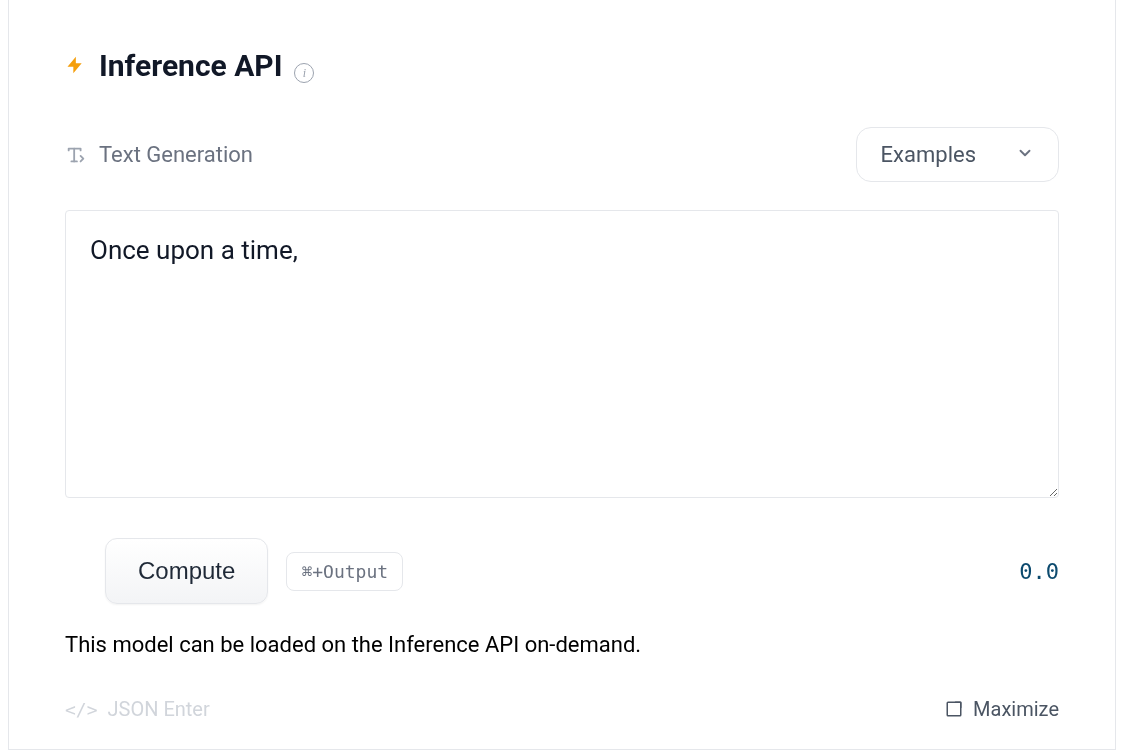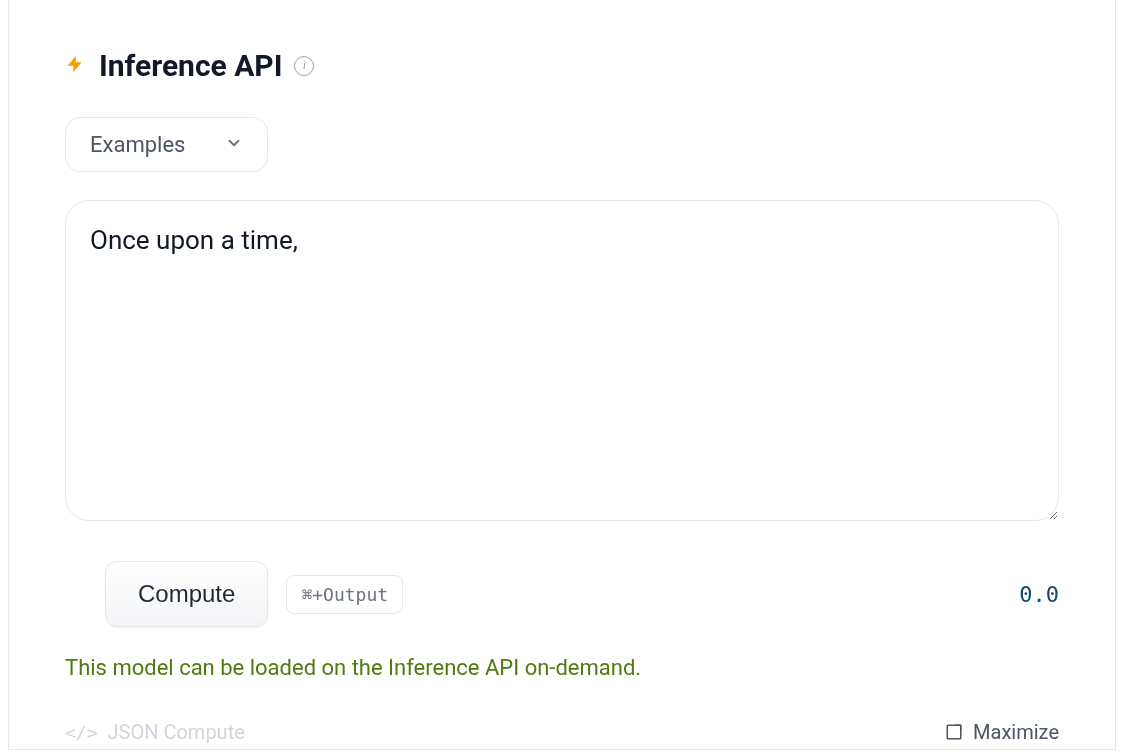--- a/index.html
+++ b/index.html
@@ -17,23 +17,23 @@
     .container {
       border: 1px solid #e5e7eb;
       border-top: none;
       padding: 48px 56px 40px 56px;
       margin: 0 8px;
       height: 750px;
       position: relative;
     }
     .header-row {
       display: flex;
-      align-items: center;
+      align-items: flex-end;
       gap: 14px;
-      margin-bottom: 34px;
+      margin-bottom: 44px;
     }
     .bolt-icon {
       color: #f59e0b;
       font-size: 26px;
       line-height: 1;
     }
     .page-title {
       font-size: 30px;
       font-weight: 700;
       color: #111827;
@@ -80,23 +80,23 @@
       color: #4b5563;
       font-size: 22px;
       cursor: pointer;
       background: #ffffff;
     }
     .chevron-down {
       color: #6b7280;
     }
     .text-input {
       width: 100%;
-      height: 321px;
-      border: 1px solid #e5e7eb;
-      border-radius: 24px;
+      height: 288px;
+      border: 1px solid #e5e7eb;
+      border-radius: 4px;
       padding: 24px;
       font-size: 26px;
       font-family: inherit;
       color: #111827;
       resize: both;
       outline: none;
       margin-bottom: 36px;
     }
     .action-row {
       display: flex;
@@ -128,21 +128,21 @@
       font-size: 18px;
       color: #6b7280;
       background: #ffffff;
     }
     .score-value {
       font-family: ui-monospace, SFMono-Regular, Menlo, Consolas, monospace;
       font-size: 22px;
       color: #0c4a6e;
     }
     .status-text {
-      color: #4d7c0f;
+      color: #000000;
       font-size: 22px;
       margin-bottom: 40px;
     }
     .footer-row {
       display: flex;
       align-items: center;
       justify-content: space-between;
     }
     .json-output {
       display: flex;
@@ -177,20 +177,31 @@
     <span class="bolt-icon">
       <svg width="20" height="28" viewBox="0 0 24 24" fill="currentColor">
           <path d="M13 2L3 14h7v8l10-12h-7V2z"></path>
         </svg>
     </span>
     <h1 class="page-title">Inference API</h1>
     <span class="info-icon">i</span>
   </div>
 
   <div class="subheader-row">
+    <div class="task-type">
+      <span class="task-icon">
+        <svg width="22" height="22" viewBox="0 0 24 24" fill="none" stroke="currentColor" stroke-width="2" stroke-linecap="round" stroke-linejoin="round">
+          <path d="M4 7V5h13v2"></path>
+          <path d="M10 5v14"></path>
+          <path d="M7 19h6"></path>
+          <path d="M17 13l3 3-3 3"></path>
+        </svg>
+      </span>
+      <span>Text Generation</span>
+    </div>
     <div class="examples-dropdown">
       <span>Examples</span>
       <span class="chevron-down">
         <svg width="18" height="18" viewBox="0 0 24 24" fill="none" stroke="currentColor" stroke-width="2.5" stroke-linecap="round" stroke-linejoin="round">
             <polyline points="6 9 12 15 18 9"></polyline>
           </svg>
       </span>
     </div>
   </div>
 
@@ -202,21 +213,21 @@
       <span class="shortcut-badge">⌘+Output</span>
     </div>
     <span class="score-value">0.0</span>
   </div>
 
   <p class="status-text">This model can be loaded on the Inference API on-demand.</p>
 
   <div class="footer-row">
     <div class="json-output">
       <span class="code-icon">&lt;/&gt;</span>
-      <span>JSON Compute</span>
+      <span>JSON Enter</span>
     </div>
     <div class="maximize">
       <span class="maximize-icon">
         <svg width="18" height="18" viewBox="0 0 24 24" fill="none" stroke="currentColor" stroke-width="2" stroke-linecap="round" stroke-linejoin="round">
           <rect x="3" y="3" width="18" height="18" rx="1"></rect>
           <polyline points="14 3 21 3 21 10"></polyline>
         </svg>
       </span>
       <span>Maximize</span>
     </div>

